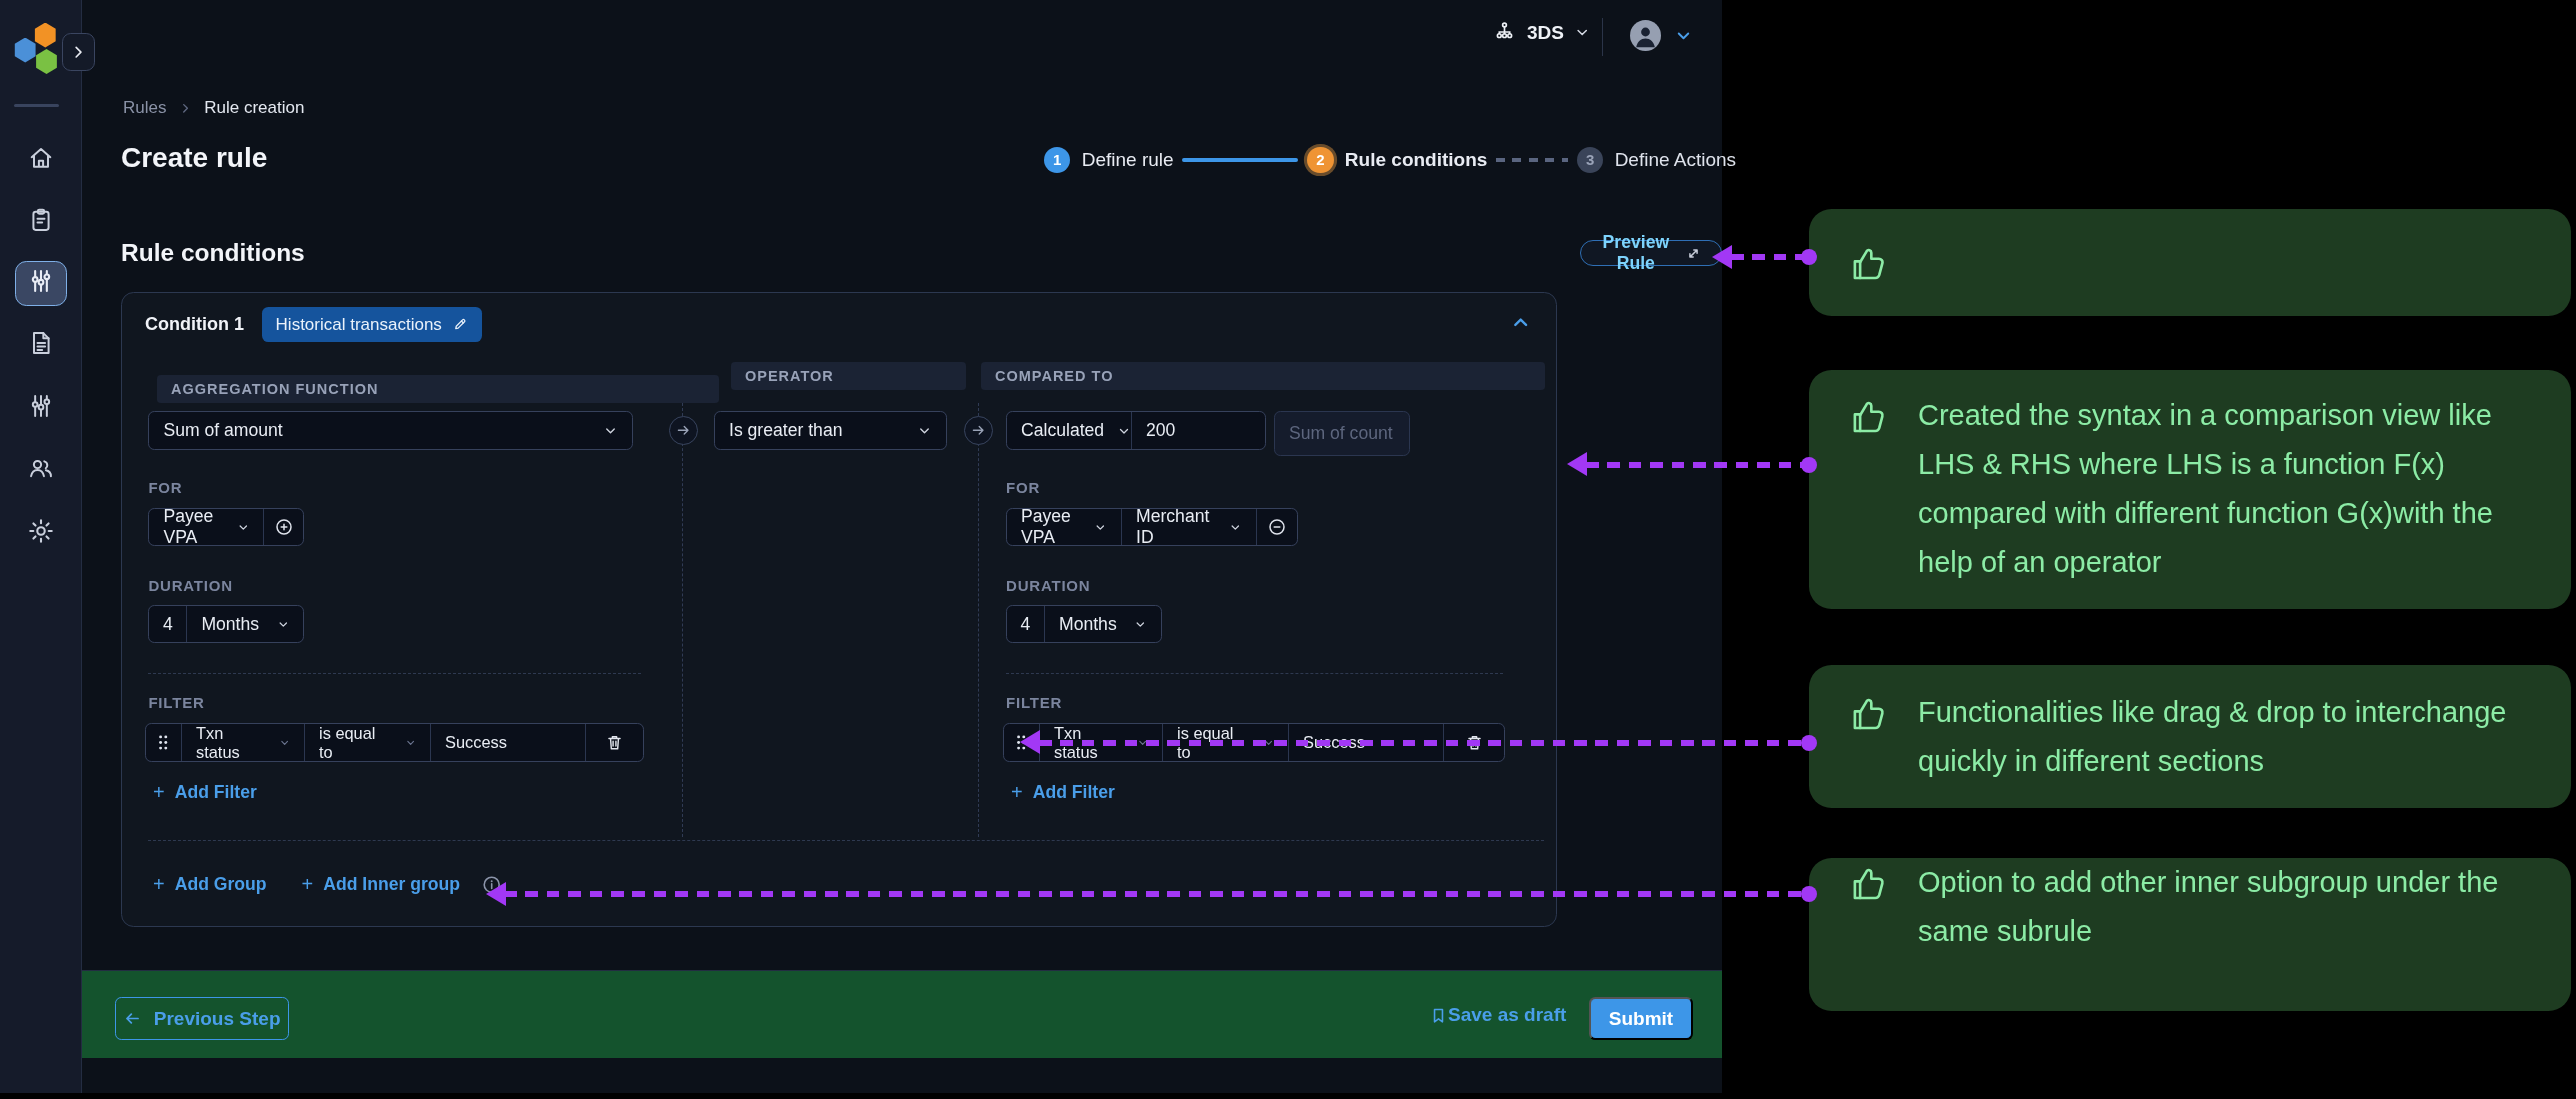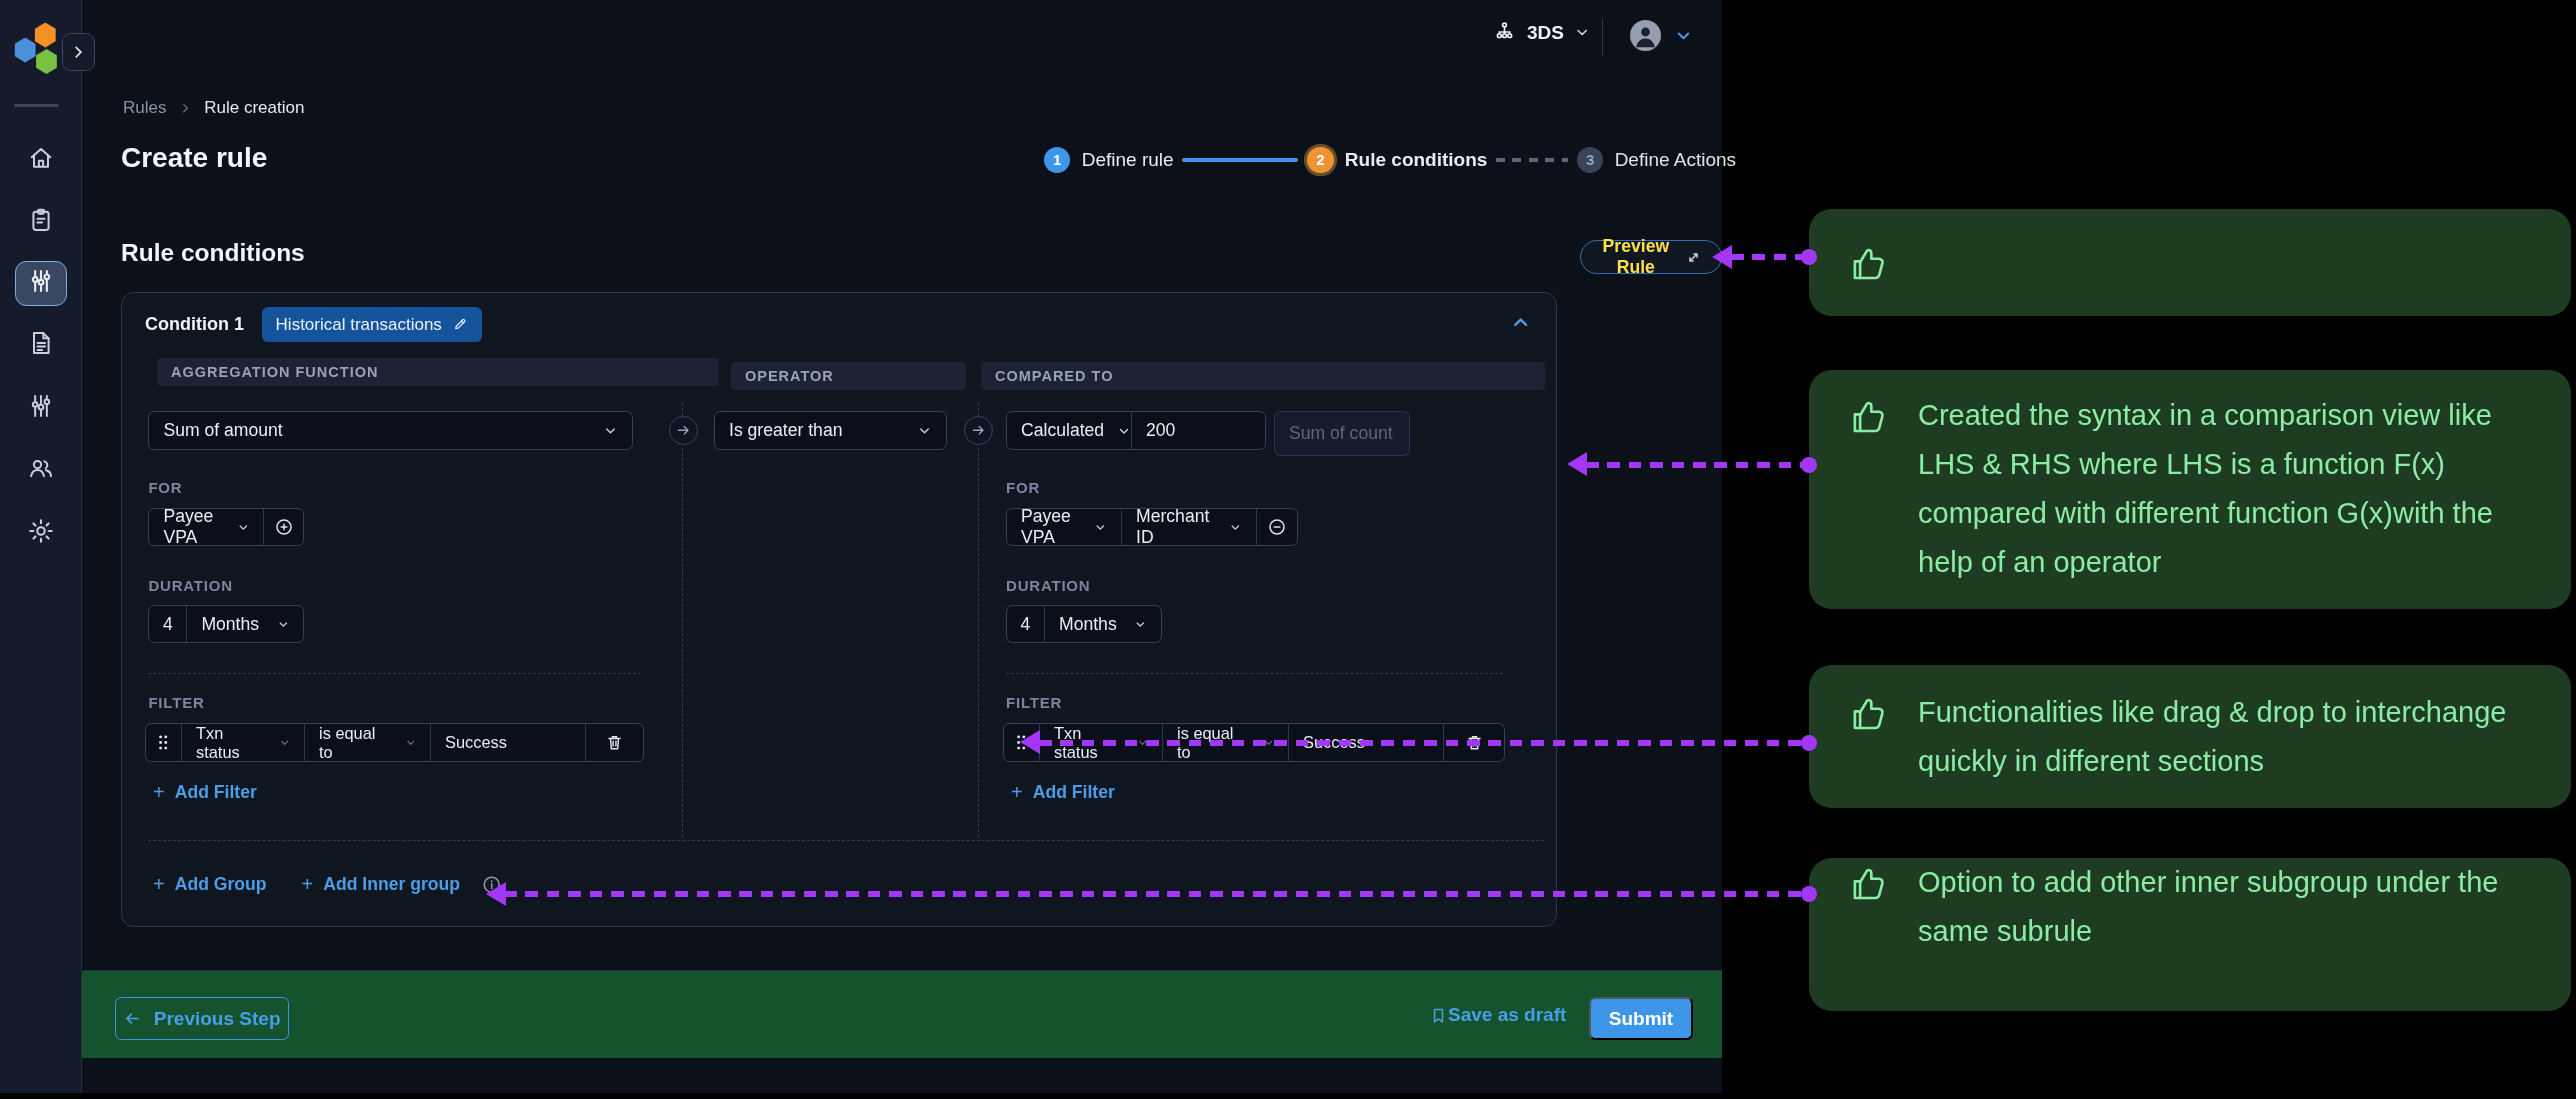--- a/index.html
+++ b/index.html
@@ -30,21 +30,21 @@
 
   
   .stepper { position:absolute; left:1044px; top:146px; height:28px; display:flex; align-items:center; }
   .step-circle { width:26.4px; height:26.4px; border-radius:50%; display:flex; align-items:center; justify-content:center; font-size:15px; font-weight:700; flex-shrink:0; }
   .step-label { font-size:19px; color:#e8ebf2; margin-left:11.3px; white-space:nowrap; }
   .step-line-solid { width:116px; height:3.1px; background:#3d96e8; border-radius:1.9px; margin:0 8.8px; }
   .step-line-dashed { width:72px; height:3.1px; margin:0 8.8px; background:repeating-linear-gradient(90deg,#5a6580 0 8.8px,transparent 8.8px 16.4px); }
 
   
   .section-title { position:absolute; left:121px; top:239px; font-size:24.5px; font-weight:700; color:#f3f5f9; }
-  .preview-btn { position:absolute; left:1580px; top:240px; height:34px; padding:0 17.6px; border:1.3px solid #2f6fb5; border-radius:628px; background:rgba(26,42,66,.25); display:flex; align-items:center; gap:11.3px; color:#fde047; font-size:17.6px; font-weight:600; }
+  .preview-btn { position:absolute; left:1580px; top:240px; height:26px; padding:0 17.6px; border:1.3px solid #2f6fb5; border-radius:628px; background:rgba(26,42,66,.25); display:flex; align-items:center; gap:11.3px; color:#7dd3fc; font-size:17.6px; font-weight:600; }
 
   
   .card { position:absolute; left:121px; top:292px; width:1436px; height:635px; background:#10161f; border:1.3px solid #2c3850; border-radius:12.6px; }
   .cond-head { position:absolute; left:23px; top:14px; display:flex; align-items:center; gap:17.6px; }
   .cond-label { font-size:18px; font-weight:700; color:#f0f2f7; }
   .badge { display:flex; align-items:center; gap:10px; background:#15549d; border-radius:6.3px; padding:7.5px 14px; color:#eaf2fb; font-size:17px; font-weight:500; }
   .collapse-btn { position:absolute; right:25px; top:19px; color:#4a9ee9; }
 
   .colhead { position:absolute; height:28px; background:#1b2334; border-radius:3.8px; color:#98a2b8; font-size:14.5px; font-weight:600; letter-spacing:1px; display:flex; align-items:center; padding-left:14px; }
   .vdash { position:absolute; top:110px; height:434px; width:0; border-left:1.3px dashed #303b55; }
@@ -242,21 +242,21 @@
             </svg>
         </span>
       </span>
     </div>
     <span class="collapse-btn">
       <svg width="21.4" height="21.4" viewBox="0 0 24 24" fill="none" stroke="#4a9ee9" stroke-width="2.6" stroke-linecap="round" stroke-linejoin="round">
           <path d="M6 14.5 L12 8.5 L18 14.5"></path>
         </svg>
     </span>
 
-    <div class="colhead" style="left:35px; top:65px; width:562px;">AGGREGATION FUNCTION</div>
+    <div class="colhead" style="left:35px; top:82px; width:562px;">AGGREGATION FUNCTION</div>
     <div class="colhead" style="left:609px; top:69px; width:235px;">OPERATOR</div>
     <div class="colhead" style="left:859px; top:69px; width:564px;">COMPARED TO</div>
 
     <div class="vdash" style="left:560px;"></div>
     <div class="vdash" style="left:856px;"></div>
     <div class="circ-op" style="left:547px; top:123px;">
       <svg width="16.4" height="16.4" viewBox="0 0 24 24" fill="none" stroke="#99a2b6" stroke-width="2" stroke-linecap="round" stroke-linejoin="round">
           <path d="M5 12 H19 M13.5 6.5 L19 12 L13.5 17.5"></path>
         </svg>
     </div>

